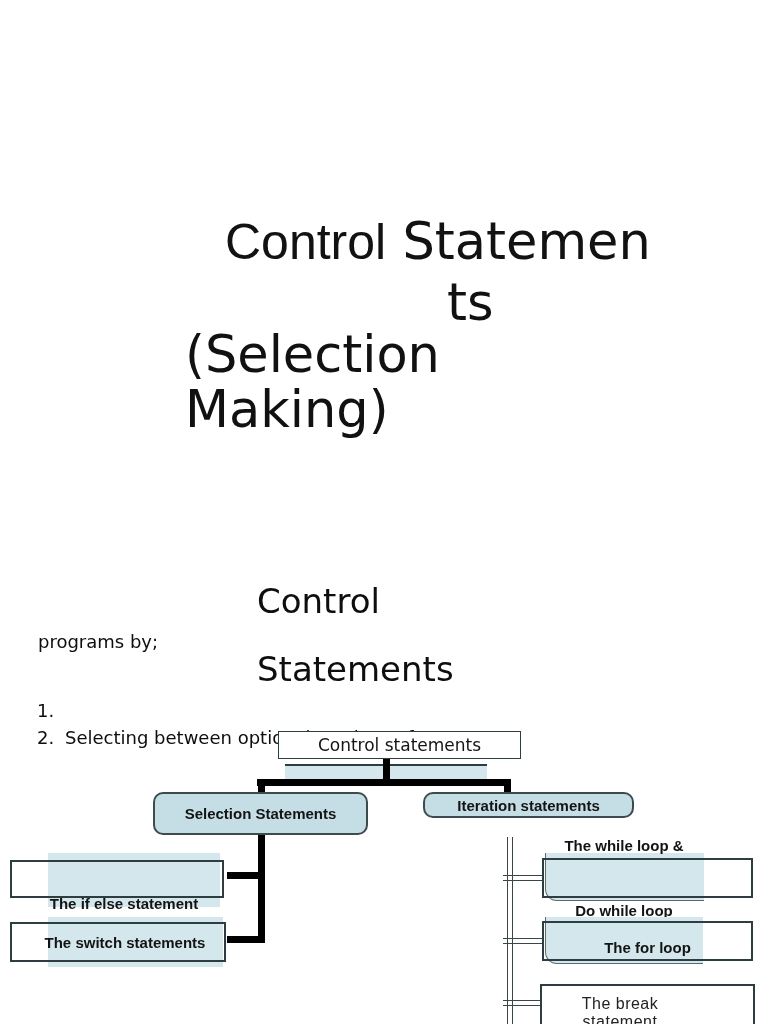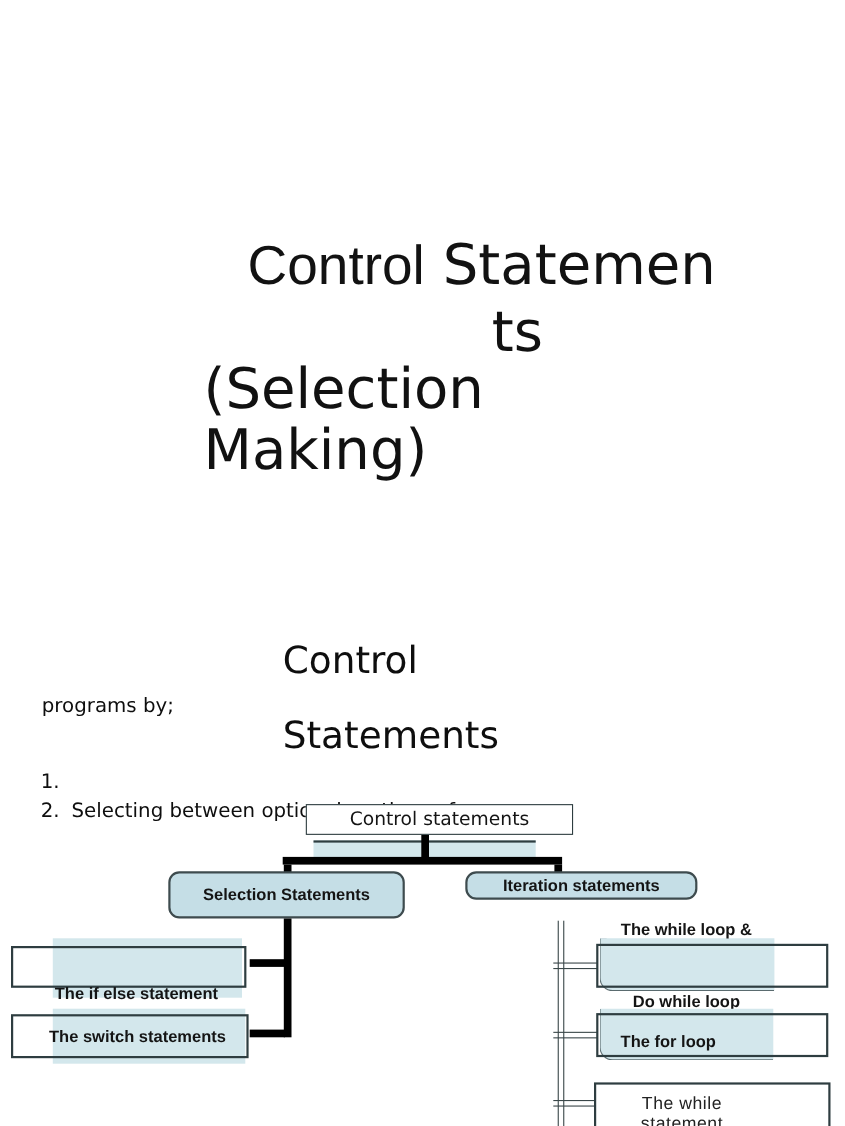--- a/index.html
+++ b/index.html
@@ -89,19 +89,19 @@
 
 <div class="abs band-r" style="left:545px;top:853px;width:158px;height:47px;"></div>
 <div class="abs outline-box" style="left:542px;top:858px;width:211px;height:40px;"></div>
 <div class="abs bold-label" style="left:545px;top:860px;width:158px;height:36px;flex-direction:column;line-height:17px;gap:48px;">
   <span>The while loop &amp;</span>
   <span>Do while loop</span>
 </div>
 
 <div class="abs band-r" style="left:545px;top:917px;width:157px;height:46px;"></div>
 <div class="abs outline-box" style="left:542px;top:921px;width:211px;height:40px;"></div>
-<div class="abs bold-label" style="left:529px;top:921px;width:157px;height:52px;">The for loop</div>
+<div class="abs bold-label" style="left:569px;top:921px;width:157px;height:52px;">The for loop</div>
 
 <div class="abs box-plain" style="left:540px;top:984px;width:215px;height:55px;border-width:2px;"></div>
 <div class="abs break-label" style="left:540px;top:995px;width:160px;">
-  <div>The while</div>
+  <div>The break</div>
   <div>statement</div>
 </div>
 
 </body></html>

